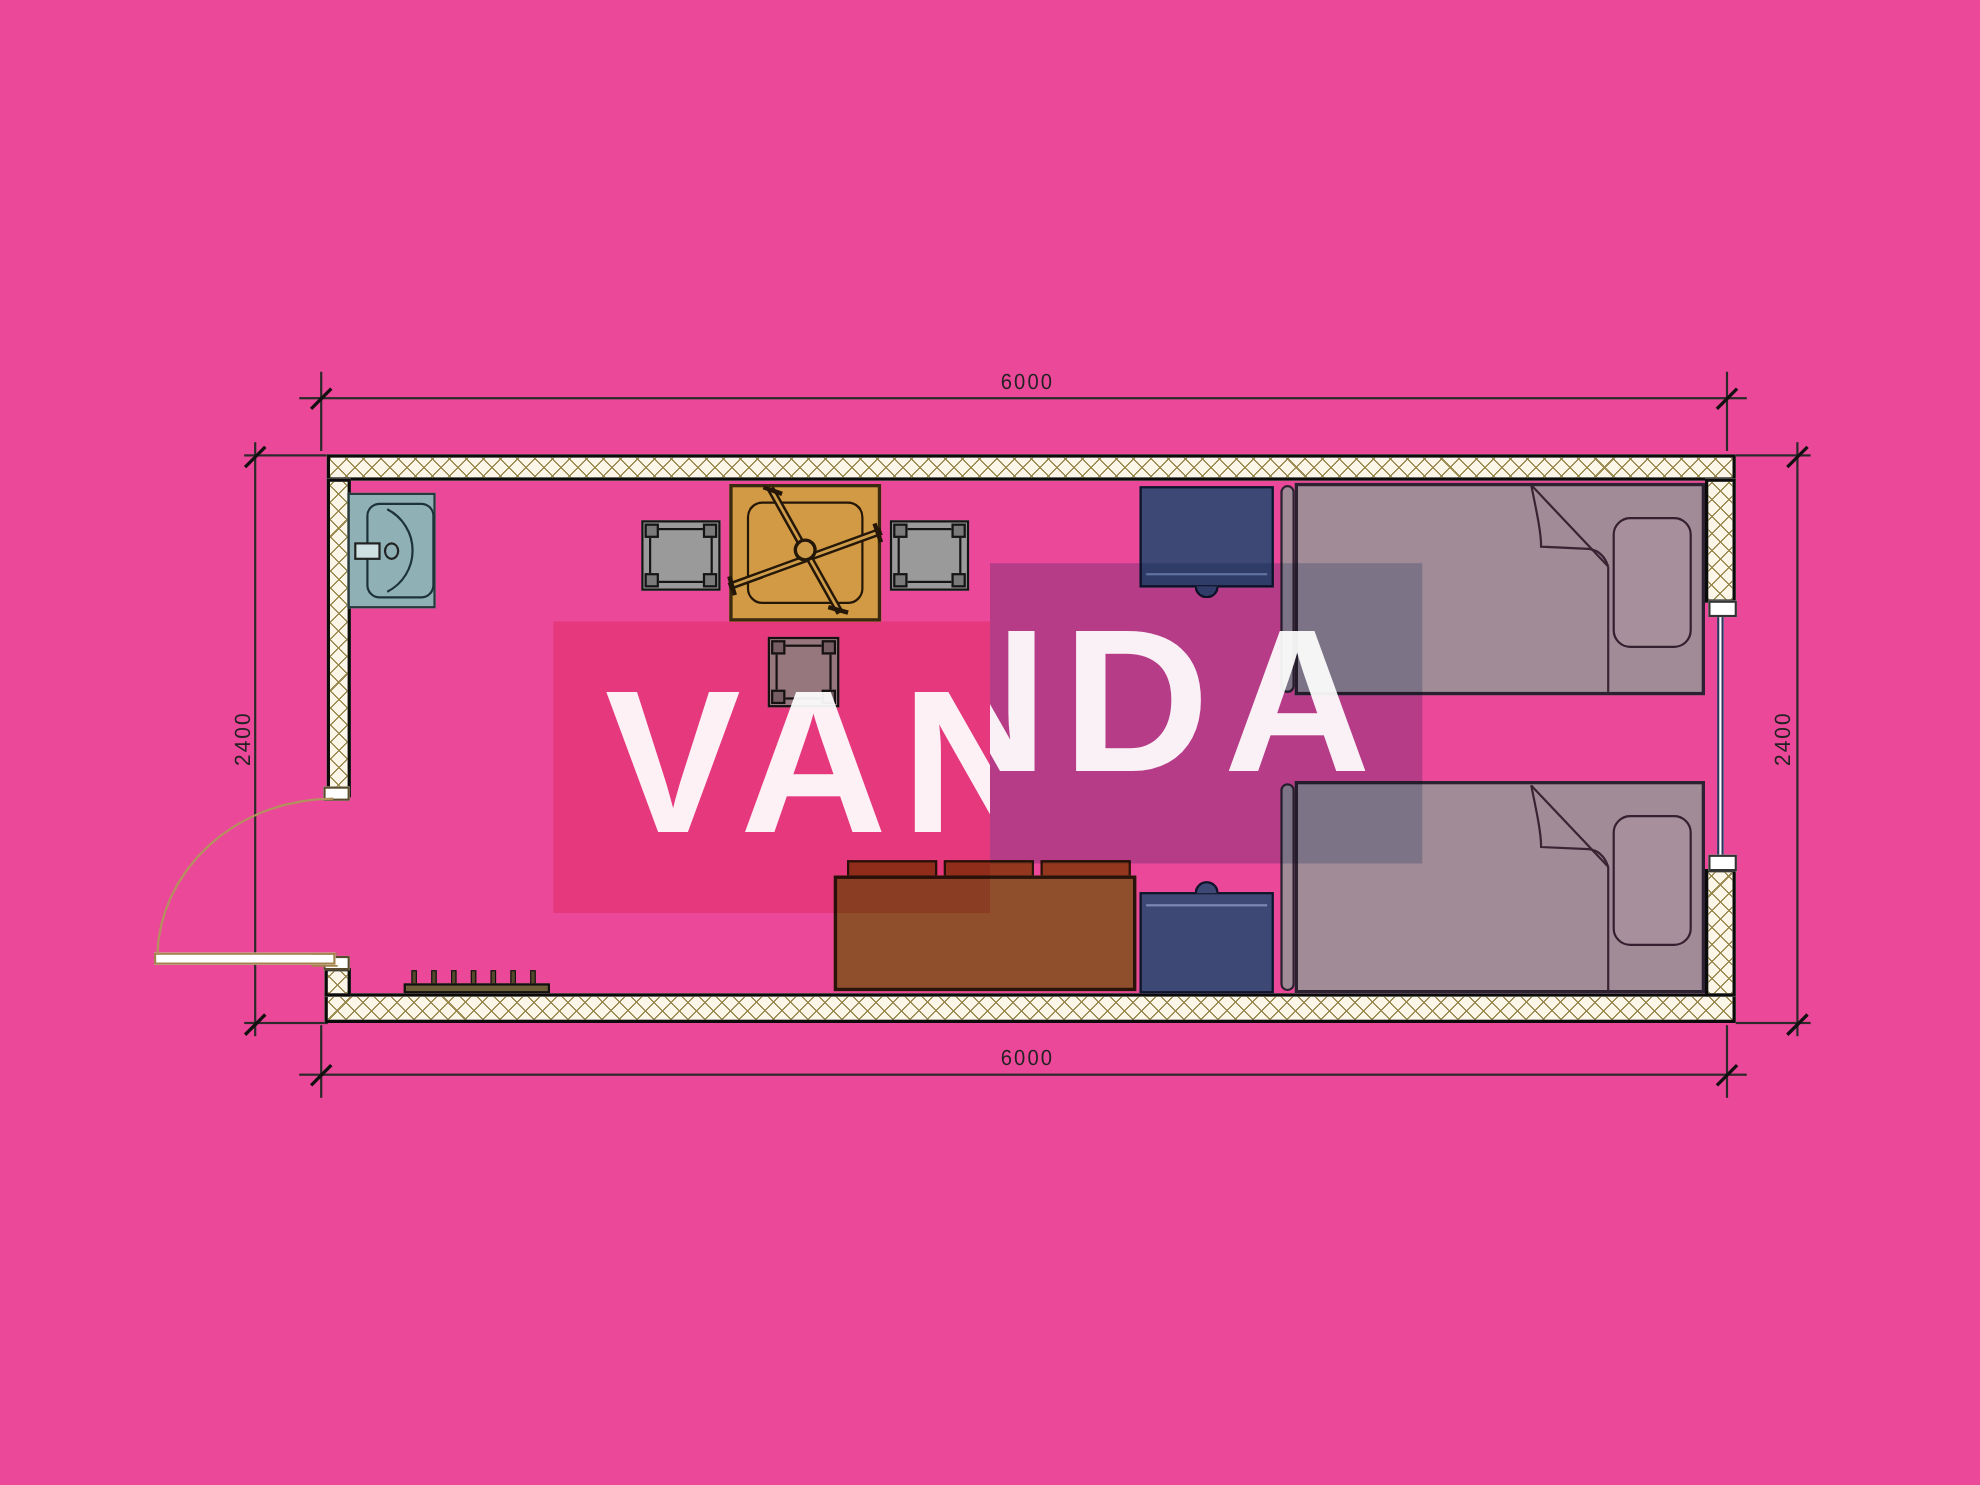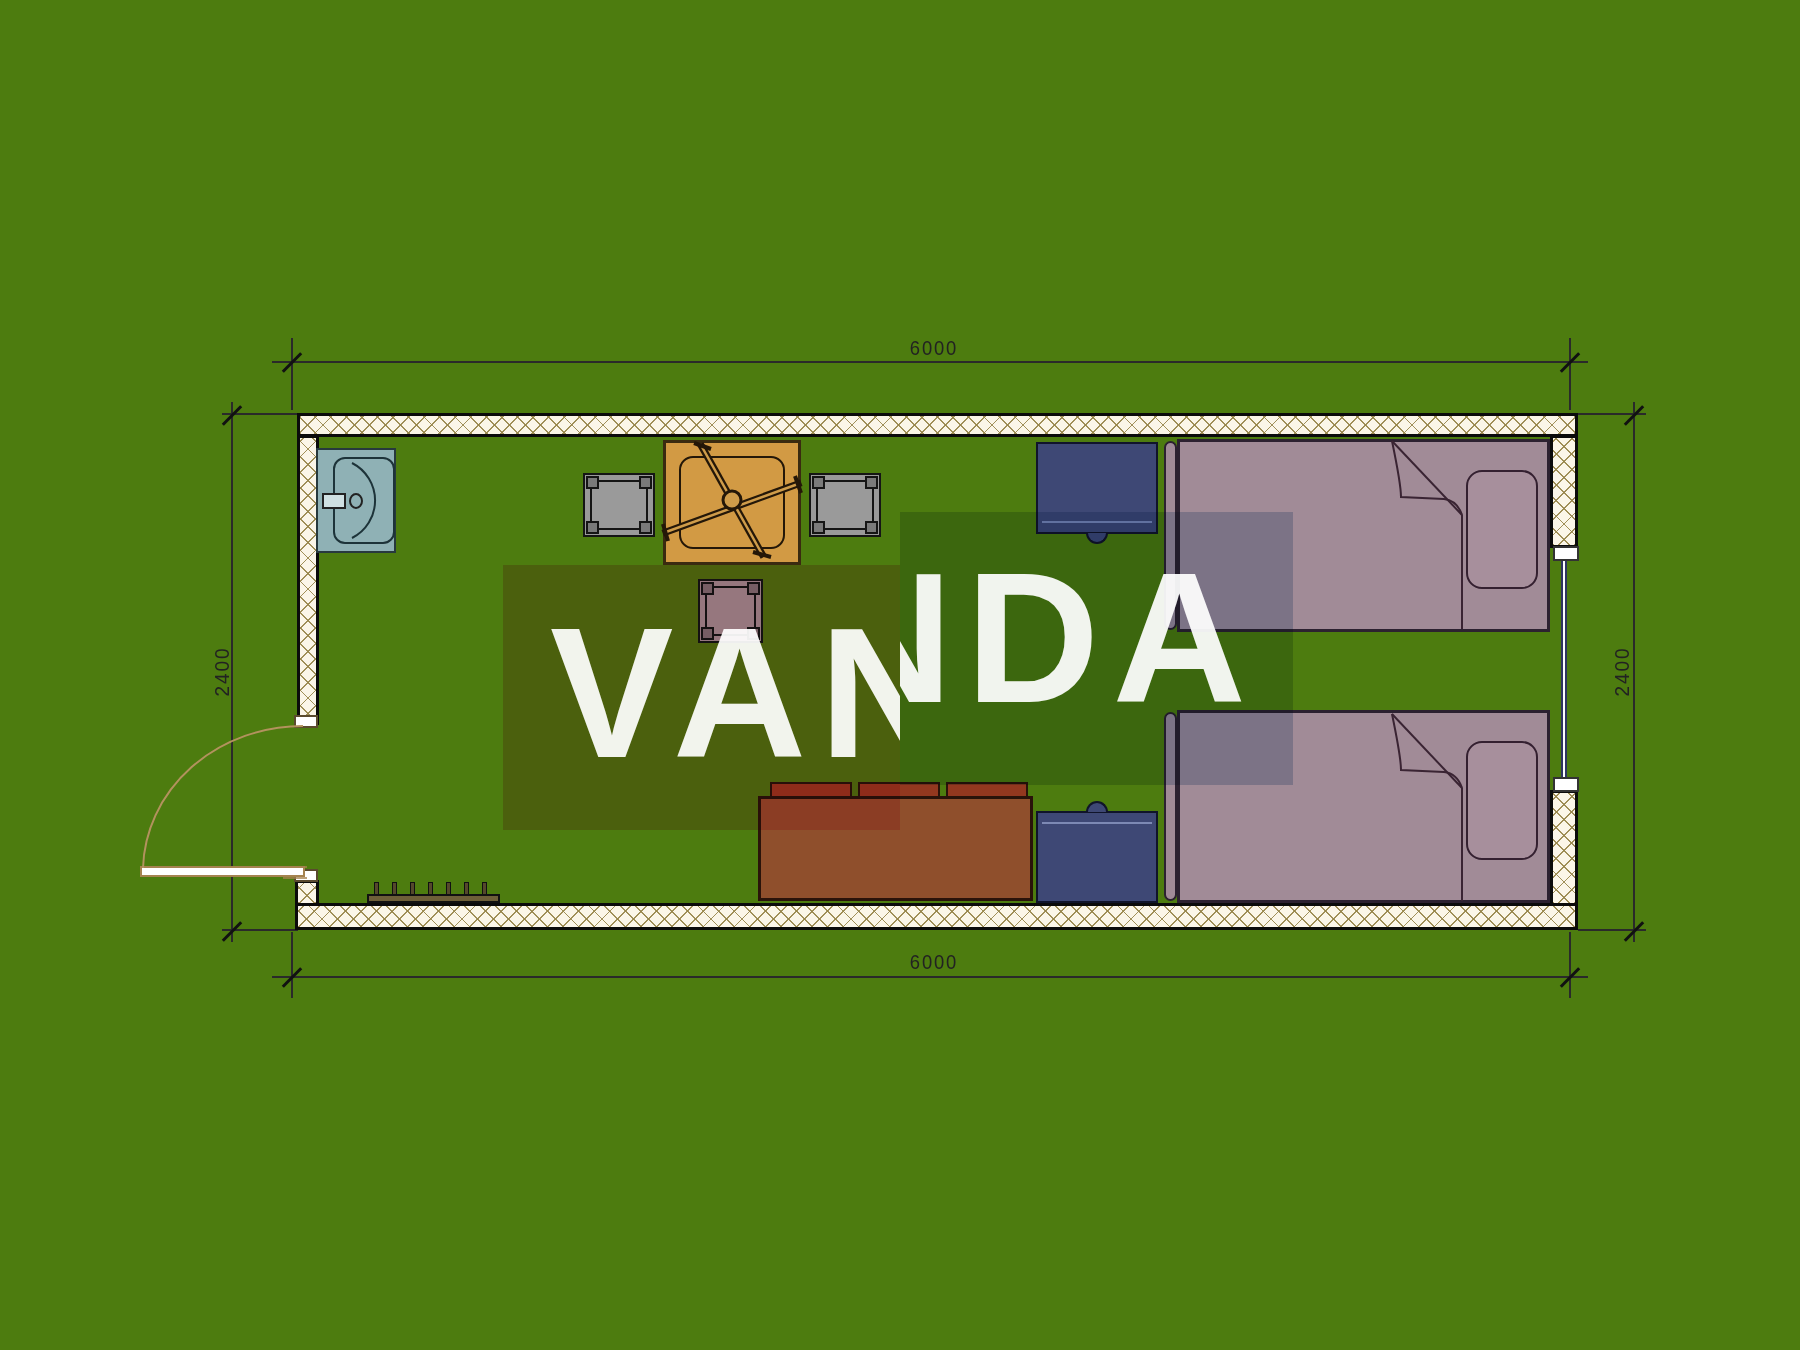--- a/index.html
+++ b/index.html
@@ -1,16 +1,16 @@
 <!DOCTYPE html>
 <html><head>
 <meta charset="utf-8">
 <style>
   html,body{margin:0;padding:0;background:#ffffff;}
-  #canvas{position:relative;width:1800px;height:1350px;background:#4d7c0f;overflow:hidden;
+  #canvas{position:relative;width:1800px;height:1350px;background:#ec4899;overflow:hidden;
           font-family:"Liberation Sans", sans-serif;}
   
   .wall{position:absolute;background-color:#fbf6e8;border:3px solid #0b0b0b;box-sizing:border-box;
     background-image:
       repeating-linear-gradient(45deg, rgba(150,132,72,.9) 0 1.3px, transparent 1.3px 11px),
       repeating-linear-gradient(-45deg, rgba(150,132,72,.9) 0 1.3px, transparent 1.3px 11px);}
   
   .dimline{position:absolute;background:#2a2a2a;}
   .tick{position:absolute;width:26px;height:0;border-top:3px solid #111;transform:rotate(-45deg);}
   .dimtext{position:absolute;font-size:20px;color:#222;letter-spacing:2px;text-align:center;

